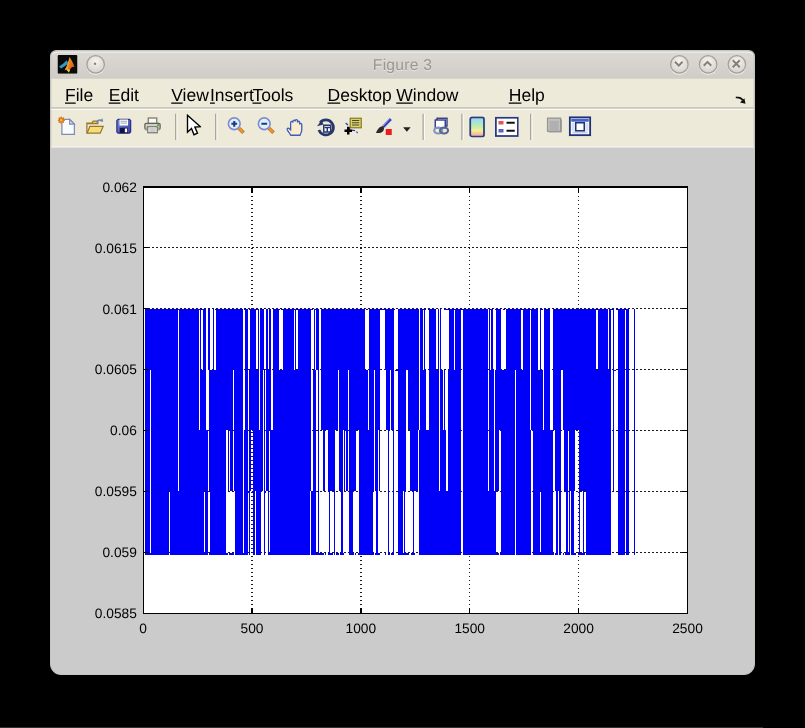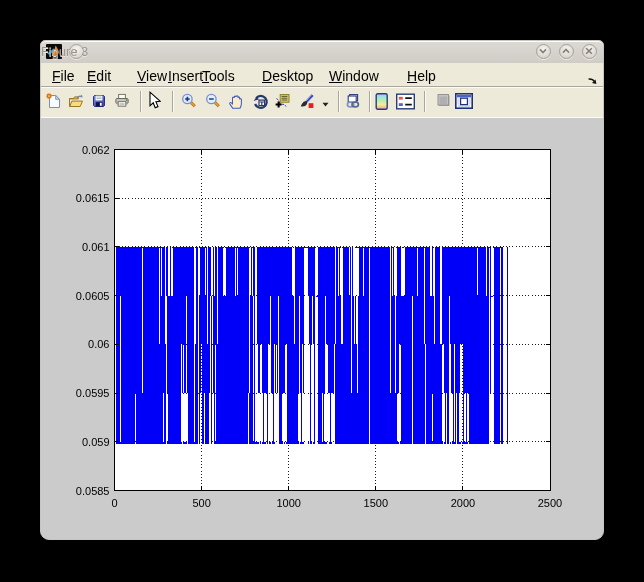--- a/index.html
+++ b/index.html
@@ -1,17 +1,17 @@
 <!DOCTYPE html>
 <html><head><meta charset="utf-8"><style>
 *{margin:0;padding:0;box-sizing:content-box}
 html,body{width:644px;height:582px;background:#000;overflow:hidden;font-family:"Liberation Sans",sans-serif}
 #win{position:absolute;left:40px;top:40px;width:562px;height:498px;background:#cbcbcb;border:1px solid #c8c5be;border-radius:5px 5px 9px 9px;overflow:hidden}
 #tbar{position:absolute;left:0;top:0;width:100%;height:22px;background:linear-gradient(#dcd9d4,#cfcbc5);border-top:1px solid #fdfdfc;border-radius:5px 5px 0 0}
-#ttl{position:absolute;left:0;right:0;top:3px;font-size:12.5px;color:#9b968e;text-shadow:0 1px 0 #e9e7e3;letter-spacing:.2px}
+#ttl{position:absolute;left:0;right:0;top:3px;text-align:center;font-size:12.5px;color:#9b968e;text-shadow:0 1px 0 #e9e7e3;letter-spacing:.2px}
 #mlogo{position:absolute;left:5px;top:2px}
 .cb{position:absolute;top:2px;width:13px;height:13px;border-radius:50%;border:1px solid #a49f97;background:radial-gradient(circle at 50% 32%,#f6f4f1,#d9d5cf 75%,#cfcbc4);box-shadow:0 1px 0 rgba(255,255,255,.6)}
 .cb svg{position:absolute;left:-1px;top:-1px}
 #mbar{position:absolute;left:0;top:22px;width:100%;height:23px;background:#eeead9;border-bottom:1px solid #a9a79f}
 .mi{position:absolute;top:5px;font-size:14px;color:#000}
 .mi u{text-underline-offset:1px;text-decoration-thickness:1px}
 #marr{position:absolute;right:6px;top:8px}
 #tool{position:absolute;left:0;top:46px;width:100%;height:30px;background:#eeead9;border-top:1px solid #fbfaf4}
 .ti{position:absolute;top:5px}
 .sep{position:absolute;top:3px;height:21px;width:1px;background:#a8a69e;box-shadow:1px 0 0 #fcfbf5}
@@ -57,21 +57,21 @@
         </svg>
       </div>
   </div>
   <div id="mbar">
       <span class="mi" style="left:11px"><u>F</u>ile</span>
       <span class="mi" style="left:46px"><u>E</u>dit</span>
       <span class="mi" style="left:96px"><u>V</u>iew</span>
       <span class="mi" style="left:127px"><u>I</u>nsert</span>
       <span class="mi" style="left:161px"><u>T</u>ools</span>
       <span class="mi" style="left:221px"><u>D</u>esktop</span>
-      <span class="mi" style="left:288px"><u>W</u>indow</span>
+      <span class="mi" style="left:276px"><u>W</u>indow</span>
       <span class="mi" style="left:366px"><u>H</u>elp</span>
       <span id="marr"><svg width="9" height="7" viewBox="0 0 9 7">
           <path d="M0.6 1c2.9-.2 4.7.7 5.7 2.4" fill="none" stroke="#111" stroke-width="1.4"></path>
           <path d="M7.5 1.6l.9 4.4-4.4-1.1z" fill="#111"></path>
         </svg></span>
     </div>
   <div id="tool">
       <span class="sep" style="left:99px"></span>
       <span class="sep" style="left:131px"></span>
       <span class="sep" style="left:297px"></span>

